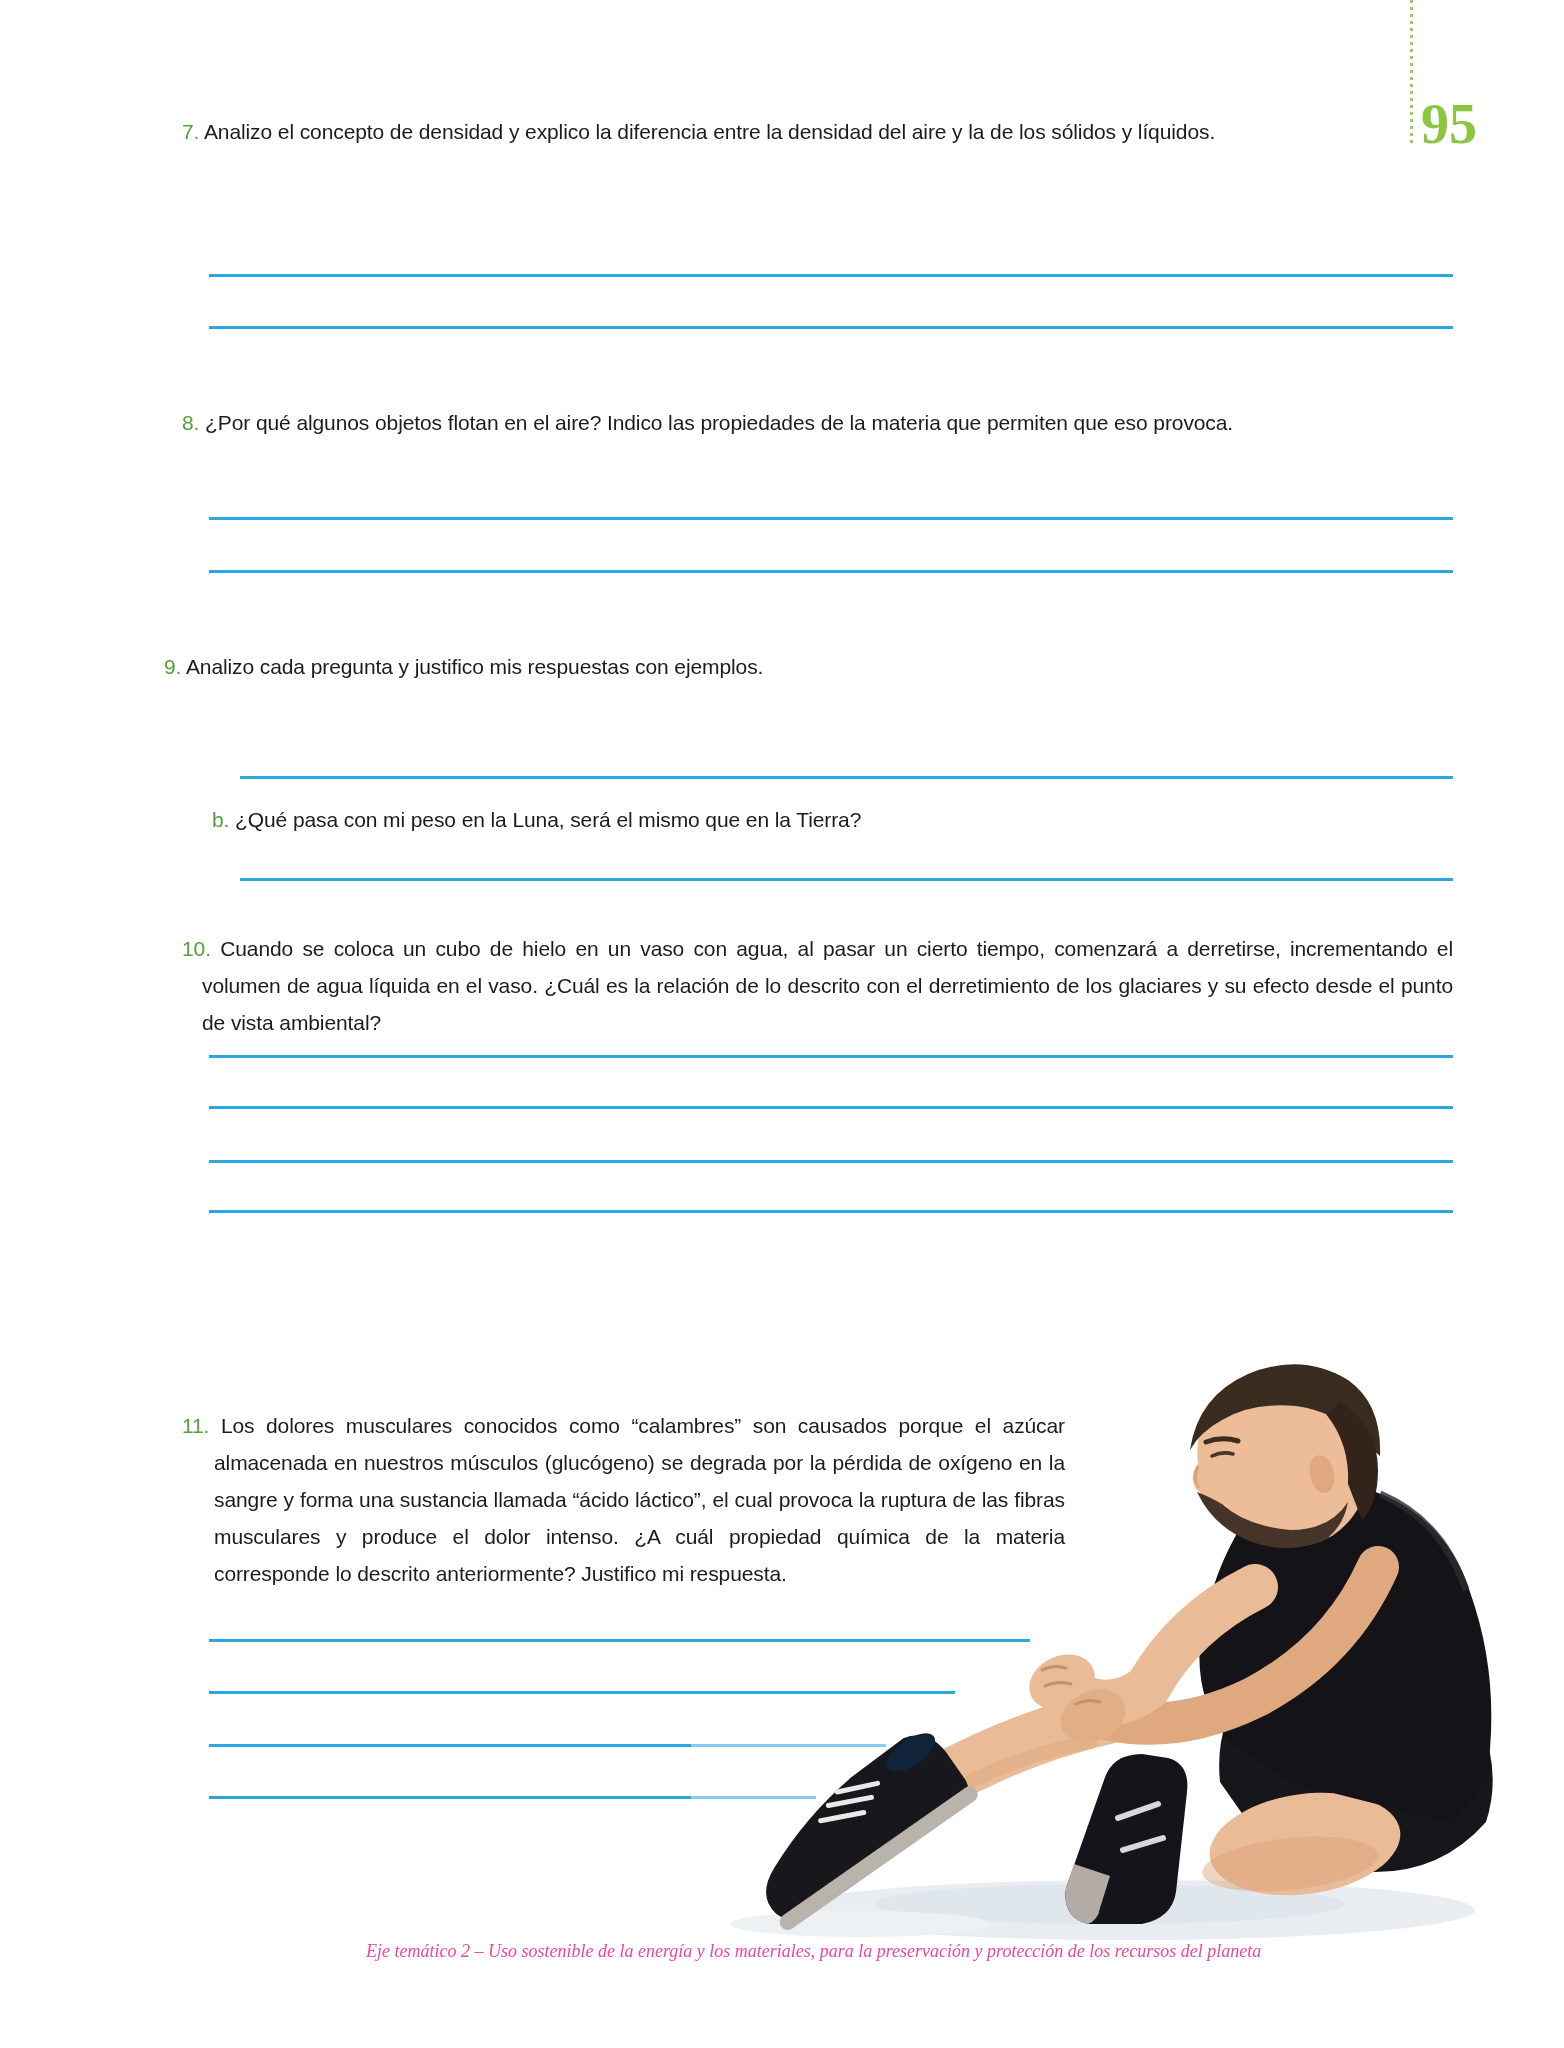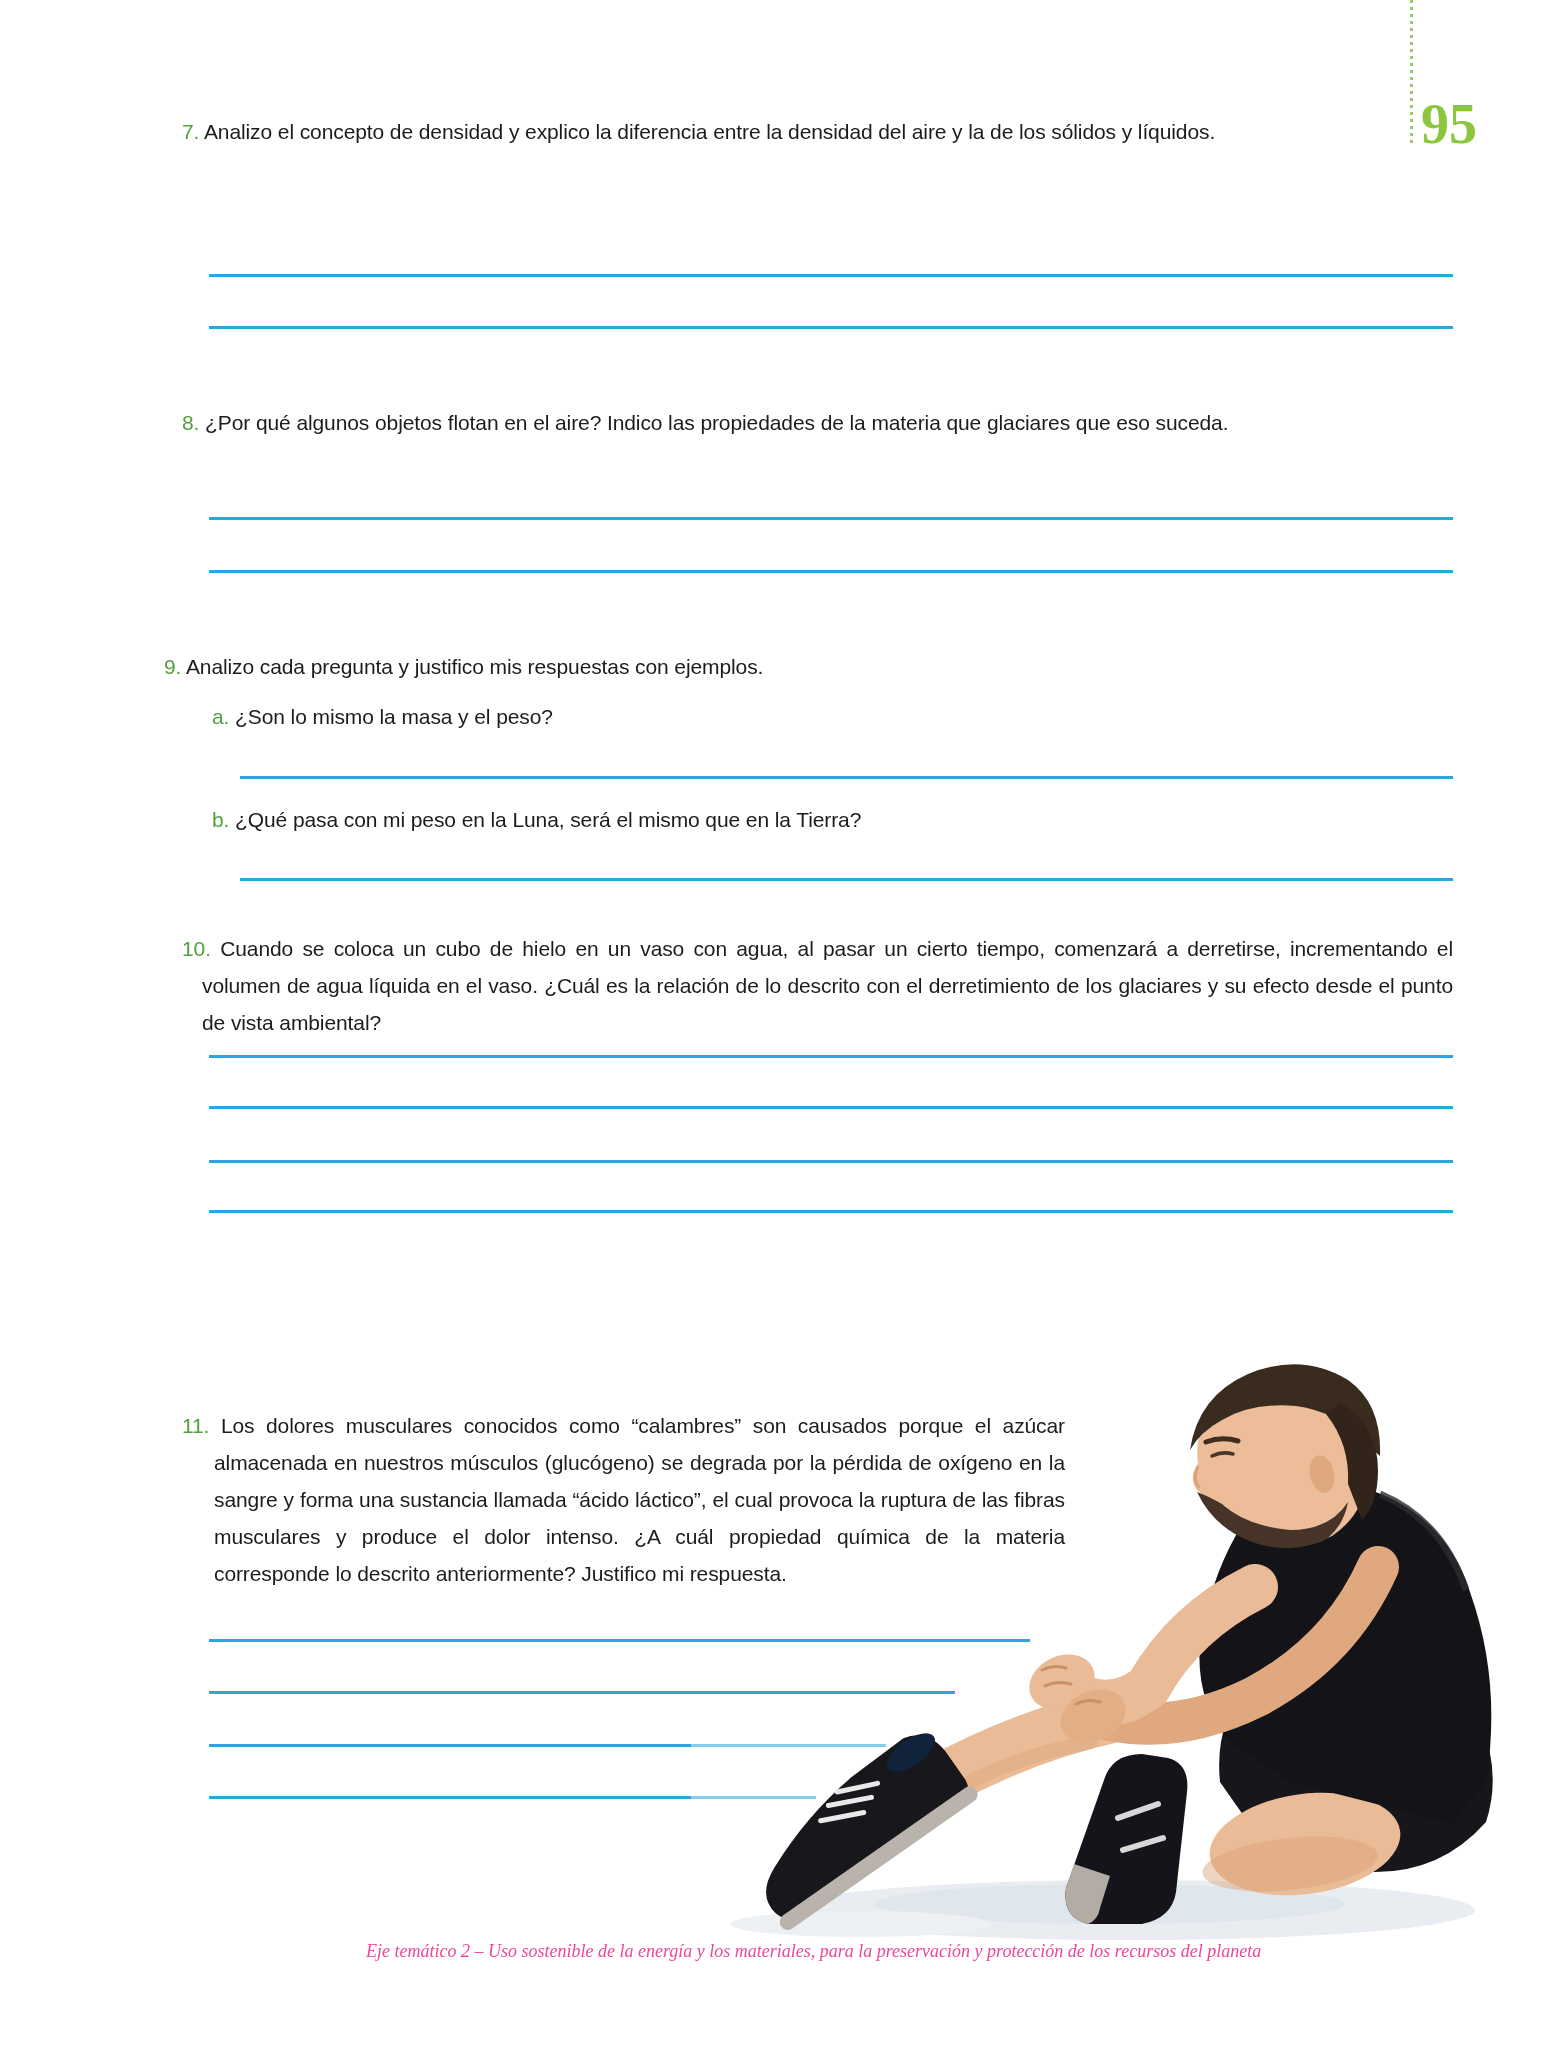--- a/index.html
+++ b/index.html
@@ -46,26 +46,25 @@
 
 <div class="page">
 
   <div class="dotted-rule"></div>
   <div class="page-number">95</div>
 
   <div class="q q7"><span class="num">7.</span> <span>Analizo el concepto de densidad y explico la diferencia entre la densidad del aire y la de los sólidos y líquidos.</span></div>
   <div class="ans" style="left:209px; top:274px; width:1244px;"></div>
   <div class="ans" style="left:209px; top:326px; width:1244px;"></div>
 
-  <div class="q q8"><span class="num">8.</span> <span>¿Por qué algunos objetos flotan en el aire? Indico las propiedades de la materia que glaciares que eso suceda.</span></div>
+  <div class="q q8"><span class="num">8.</span> <span>¿Por qué algunos objetos flotan en el aire? Indico las propiedades de la materia que permiten que eso provoca.</span></div>
   <div class="ans" style="left:209px; top:517px; width:1244px;"></div>
   <div class="ans" style="left:209px; top:570px; width:1244px;"></div>
 
   <div class="q q9"><span class="num">9.</span> <span>Analizo cada pregunta y justifico mis respuestas con ejemplos.</span></div>
-  <div class="q q9a"><span class="num">a.</span> <span>¿Son lo mismo la masa y el peso?</span></div>
   <div class="ans" style="left:240px; top:776px; width:1213px;"></div>
   <div class="q q9b"><span class="num">b.</span> <span>¿Qué pasa con mi peso en la Luna, será el mismo que en la Tierra?</span></div>
   <div class="ans" style="left:240px; top:878px; width:1213px;"></div>
 
   <div class="q q10"><span class="num">10.</span> <span>Cuando se coloca un cubo de hielo en un vaso con agua, al pasar un cierto tiempo, comenzará a derretirse, incrementando el volumen de agua líquida en el vaso. ¿Cuál es la relación de lo descrito con el derretimiento de los glaciares y su efecto desde el punto de vista ambiental?</span></div>
   <div class="ans" style="left:209px; top:1055px; width:1244px;"></div>
   <div class="ans" style="left:209px; top:1106px; width:1244px;"></div>
   <div class="ans" style="left:209px; top:1160px; width:1244px;"></div>
   <div class="ans" style="left:209px; top:1210px; width:1244px;"></div>
 

